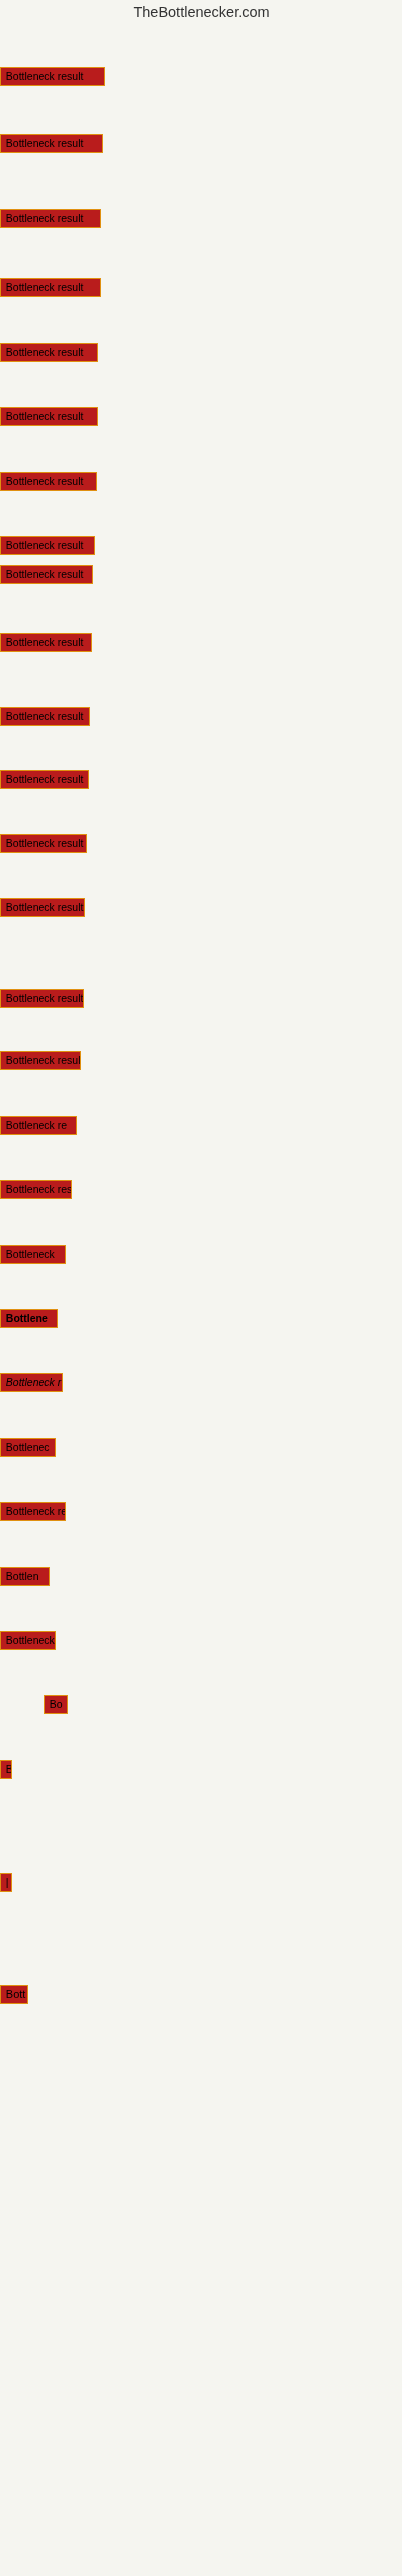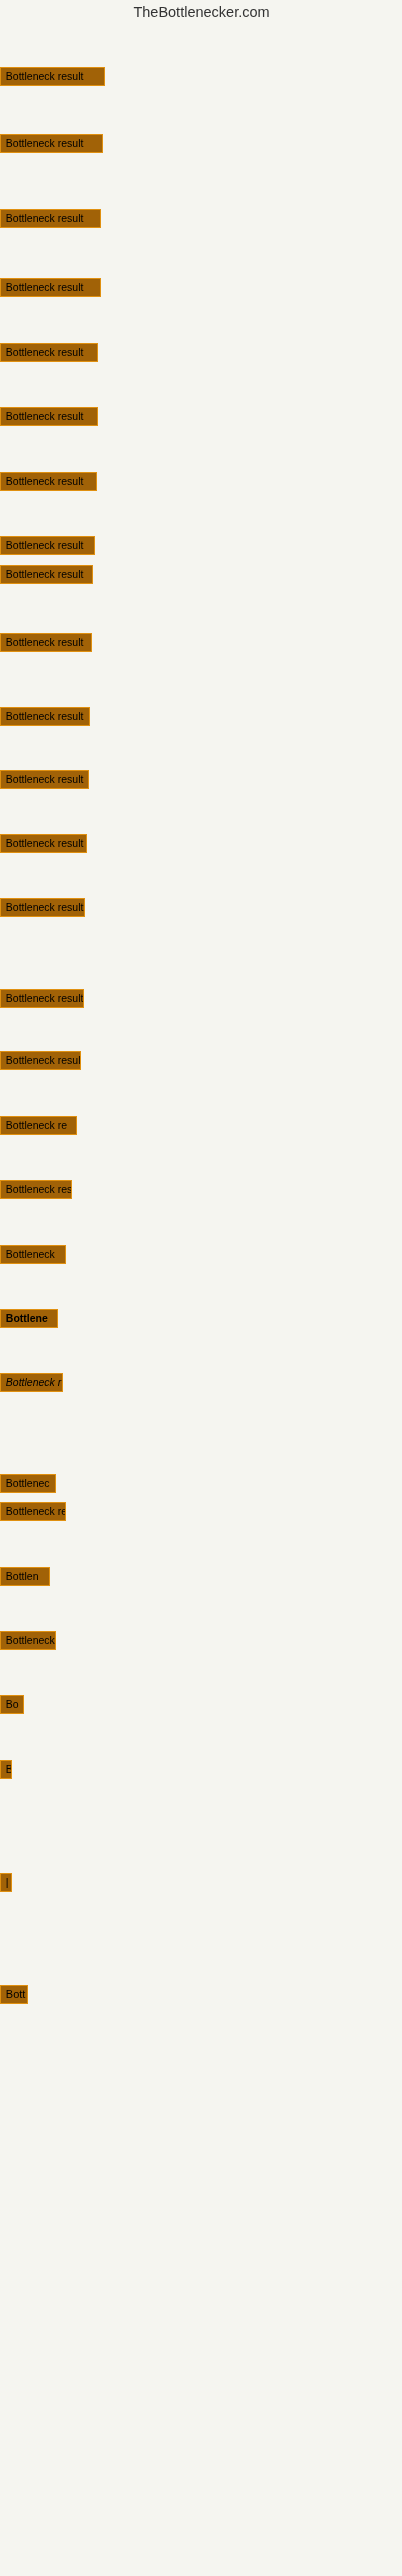--- a/index.html
+++ b/index.html
@@ -23,21 +23,21 @@
       padding: 6.4px 0 3.2px 0;
       font-weight: normal;
     }
 
     .bottleneck-item {
       position: absolute;
       left: 0;
     }
 
     .bottleneck-label {
-      background-color: #a16207;
+      background-color: #b91c1c;
       color: #000;
       font-size: 10.5px;
       padding: 2.4px 4.8px;
       border: 0.8px solid #e09010;
       white-space: nowrap;
       overflow: hidden;
       display: inline-block;
     }
 
     .header-area {
@@ -68,22 +68,22 @@
     <div class="bottleneck-item" style="top: 749px; left: 0px;"><span class="bottleneck-label" style="width: 89px; font-size: 10.5px;">Bottleneck result</span></div>
     <div class="bottleneck-item" style="top: 813px; left: 0px;"><span class="bottleneck-label" style="width: 87px; font-size: 10.5px;">Bottleneck result</span></div>
     <div class="bottleneck-item" style="top: 877px; left: 0px;"><span class="bottleneck-label" style="width: 85px; font-size: 10.5px;">Bottleneck result</span></div>
     <div class="bottleneck-item" style="top: 968px; left: 0px;"><span class="bottleneck-label" style="width: 84px; font-size: 10.5px;">Bottleneck result</span></div>
     <div class="bottleneck-item" style="top: 1030px; left: 0px;"><span class="bottleneck-label" style="width: 81px; font-size: 10.5px;">Bottleneck result</span></div>
     <div class="bottleneck-item" style="top: 1095px; left: 0px;"><span class="bottleneck-label" style="width: 77px; font-size: 10.5px;">Bottleneck re</span></div>
     <div class="bottleneck-item" style="top: 1159px; left: 0px;"><span class="bottleneck-label" style="width: 72px; font-size: 10.5px;">Bottleneck resu</span></div>
     <div class="bottleneck-item" style="top: 1224px; left: 0px;"><span class="bottleneck-label" style="width: 66px; font-size: 10.5px;">Bottleneck</span></div>
     <div class="bottleneck-item" style="top: 1288px; left: 0px; font-weight: bold;"><span class="bottleneck-label" style="width: 58px; font-size: 10.5px;">Bottlene</span></div>
     <div class="bottleneck-item" style="top: 1352px; left: 0px; font-style: italic;"><span class="bottleneck-label" style="width: 63px; font-size: 10.5px;">Bottleneck r</span></div>
-    <div class="bottleneck-item" style="top: 1417px; left: 0px;"><span class="bottleneck-label" style="width: 56px; font-size: 10.5px; margin-top: 36px;">Bottlenec</span></div>
+    <div class="bottleneck-item" style="top: 1417px; left: 0px;"><span class="bottleneck-label" style="width: 56px; font-size: 10.5px;">Bottlenec</span></div>
     <div class="bottleneck-item" style="top: 1481px; left: 0px;"><span class="bottleneck-label" style="width: 66px; font-size: 10.5px;">Bottleneck re</span></div>
     <div class="bottleneck-item" style="top: 1546px; left: 0px;"><span class="bottleneck-label" style="width: 50px; font-size: 10.5px;">Bottlen</span></div>
     <div class="bottleneck-item" style="top: 1610px; left: 0px;"><span class="bottleneck-label" style="width: 56px; font-size: 10.5px;">Bottleneck</span></div>
-    <div class="bottleneck-item" style="top: 1674px; left: 0px;"><span class="bottleneck-label" style="width: 24px; font-size: 10.5px;">Bo</span></div>
+    <div class="bottleneck-item" style="top: 1674px; left: 0px;"><span class="bottleneck-label" style="width: 24px; font-size: 10.5px; margin-left: 44px;">Bo</span></div>
     <div class="bottleneck-item" style="top: 1739px; left: 0px;"><span class="bottleneck-label" style="width: 11.3px; font-size: 10.5px;">B</span></div>
     <div class="bottleneck-item" style="top: 1852px; left: 0px;"><span class="bottleneck-label" style="width: 6.4px; font-size: 10.5px;">|</span></div>
     <div class="bottleneck-item" style="top: 1964px; left: 0px;"><span class="bottleneck-label" style="width: 28px; font-size: 11px;">Bott</span></div>
   </div>
 
 
 </body></html>

